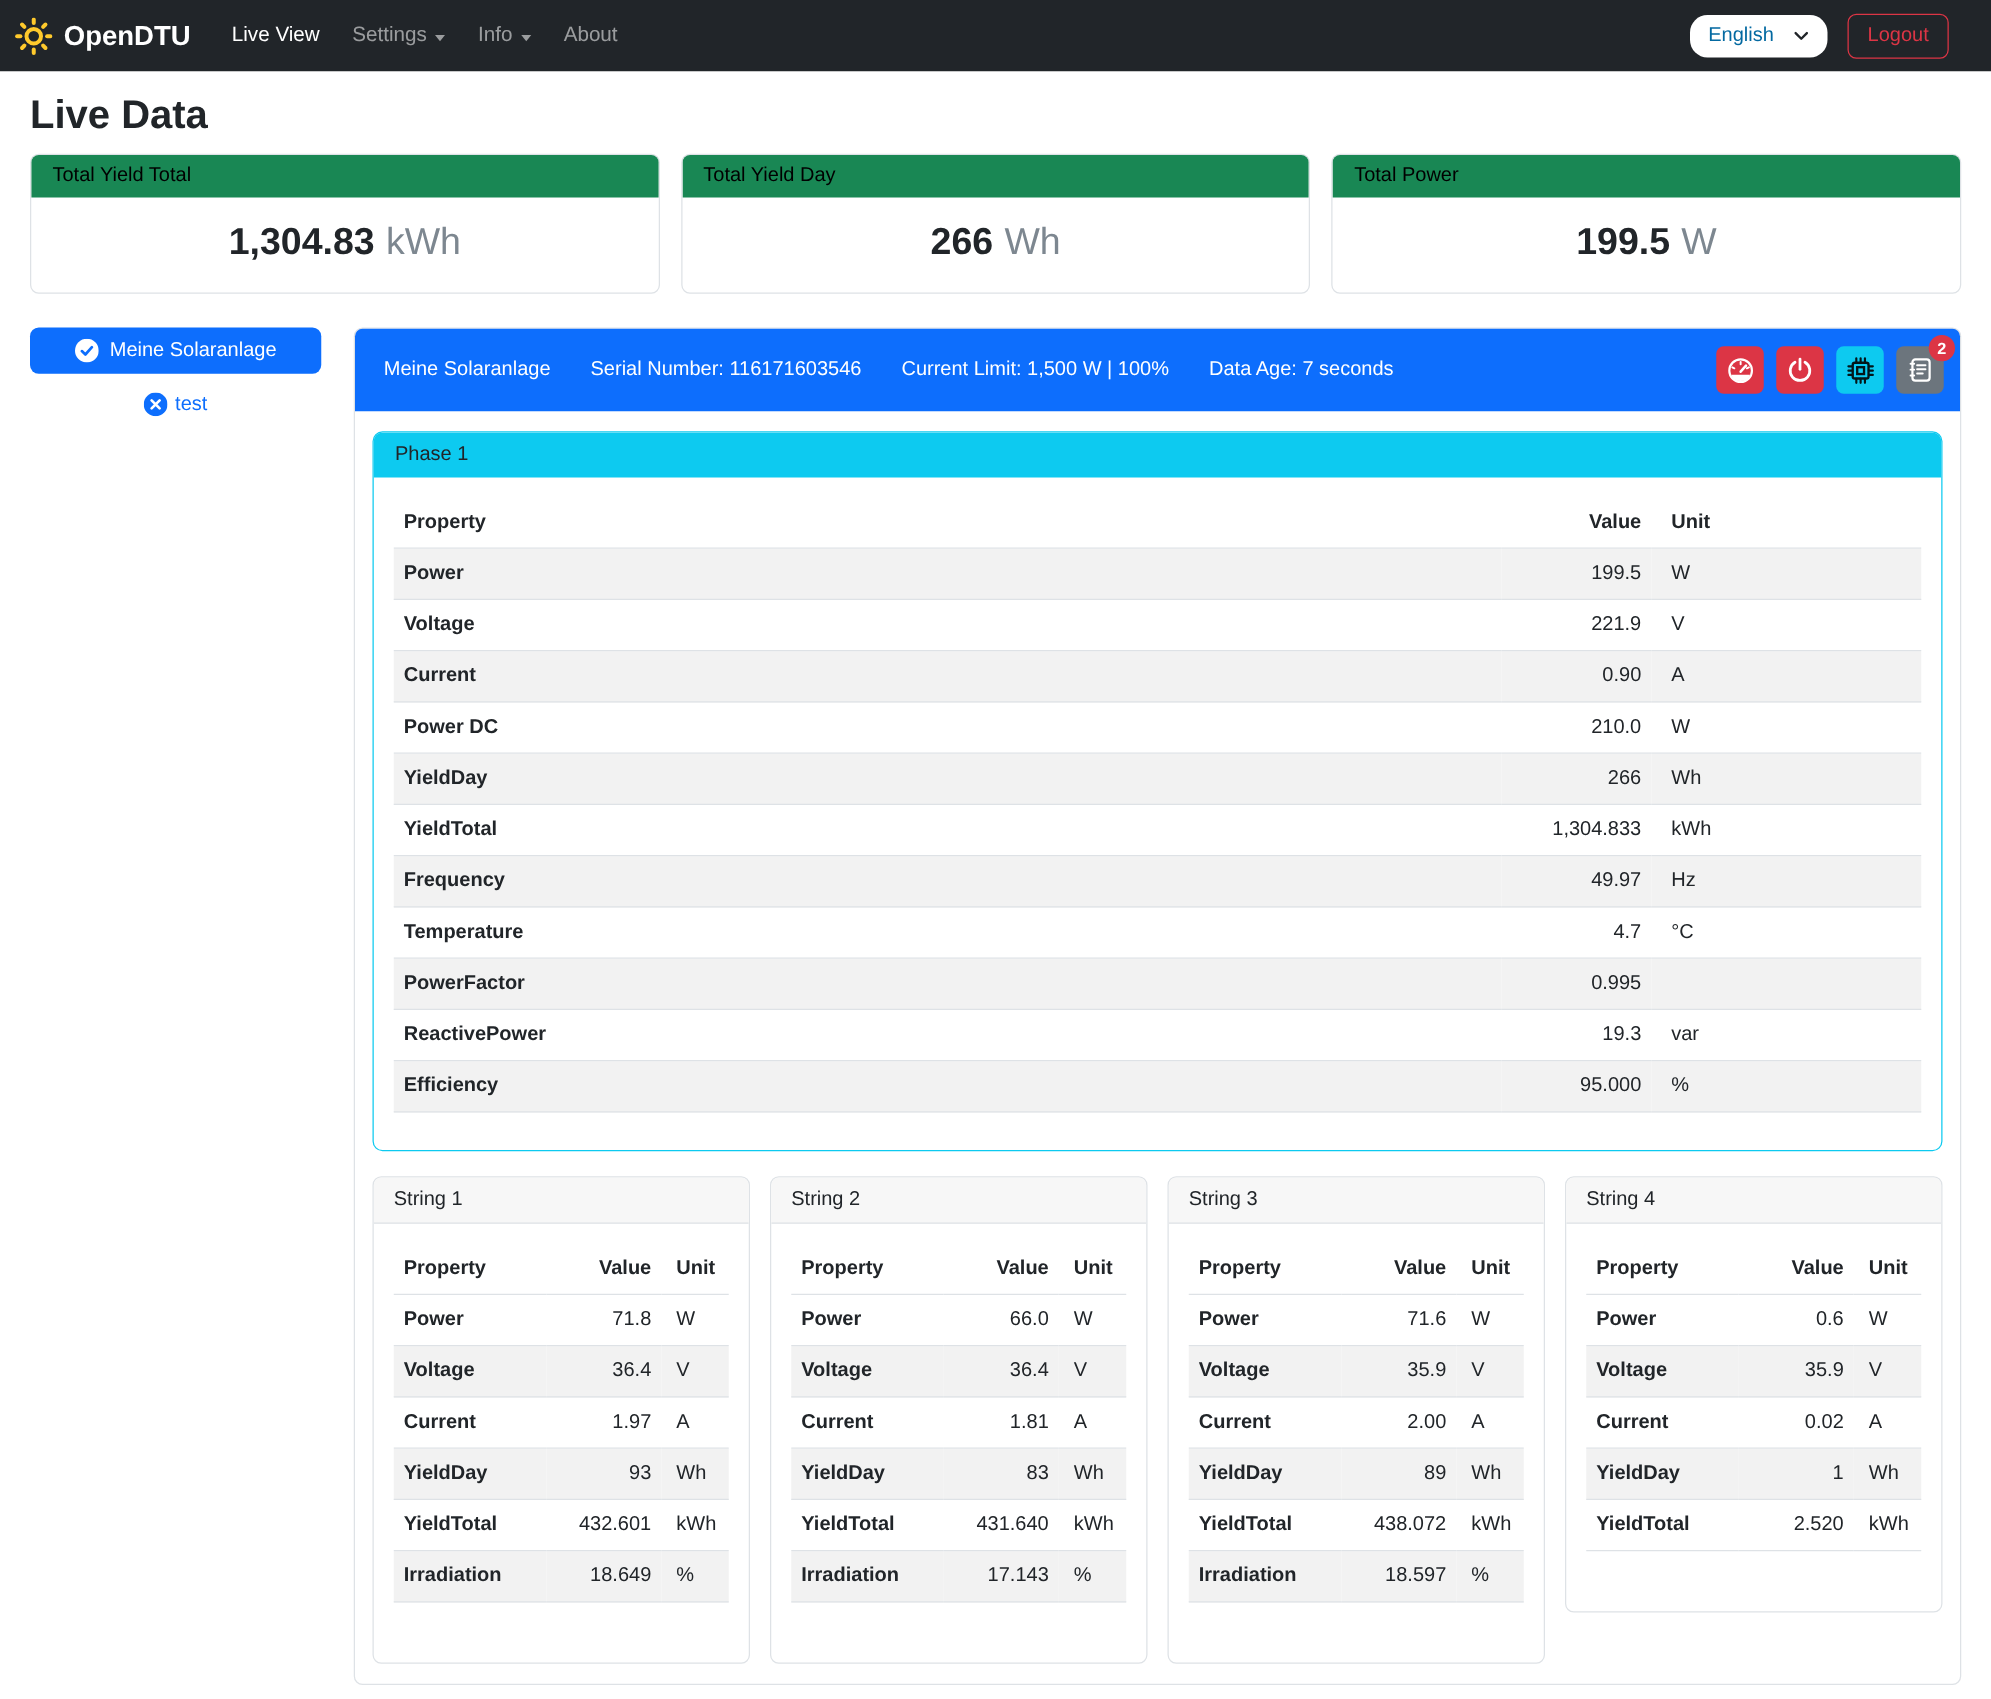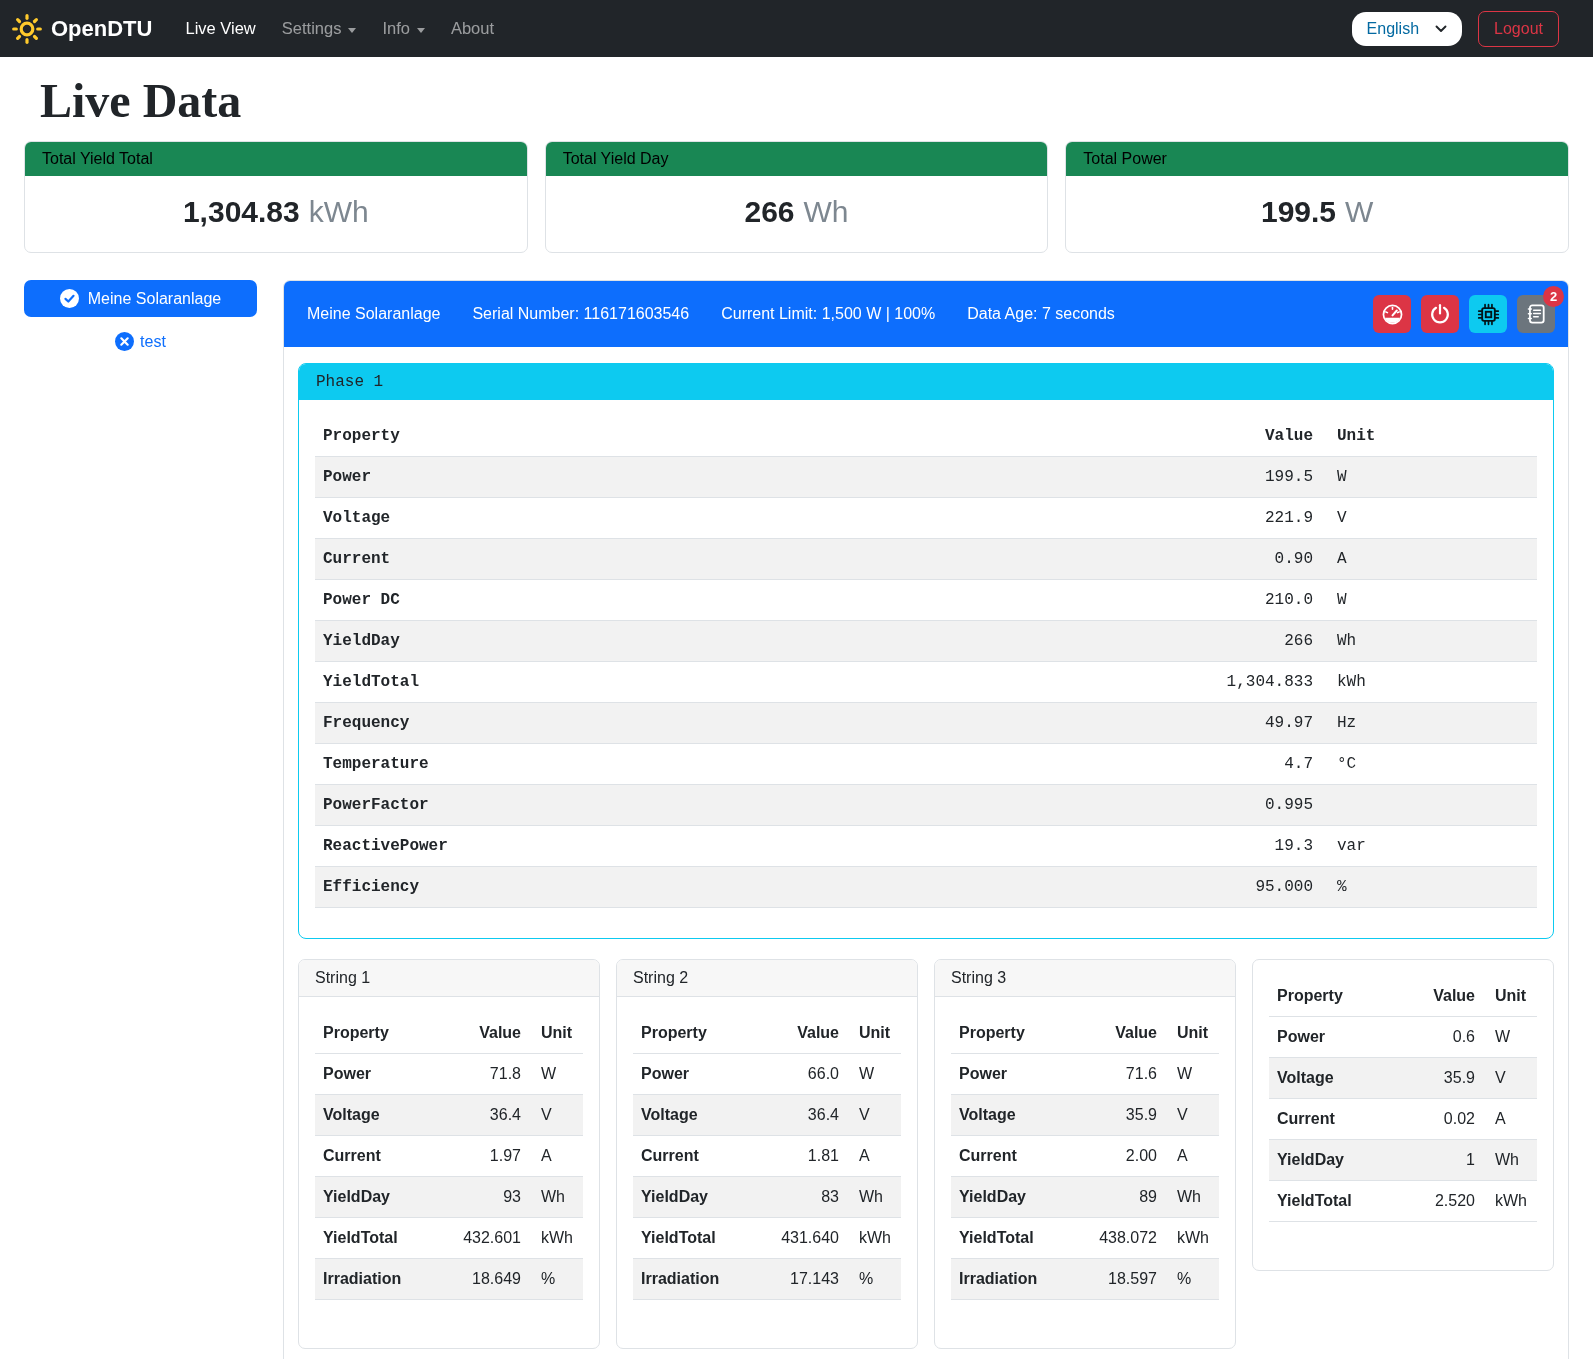--- a/index.html
+++ b/index.html
@@ -21,21 +21,21 @@
   .nav-links{display:flex; align-items:flex-start;}
   .nav-link{color:rgba(255,255,255,.55); padding:8px 13px; font-size:16.5px; display:flex; align-items:center; gap:7px;}
   .nav-link.active{color:#fff;}
   .caret{display:inline-block; width:0; height:0; border-left:4.5px solid transparent; border-right:4.5px solid transparent; border-top:5px solid currentColor; margin-top:3px;}
   .nav-right{margin-left:auto; display:flex; align-items:center; gap:16px;}
   .lang-select{background:#fff; color:#0369a1; border-radius:14px; padding:8px 15px; display:flex; align-items:center; gap:16px; font-size:16px;}
   .logout-btn{background:transparent; color:var(--danger); border:1px solid var(--danger); border-radius:7px; padding:8px 15px; font-size:16px; font-family:inherit;}
 
   
   .container{padding:0 24px;}
-  h1.page-title{font-size:48px; font-weight:600; margin:16px 16px 13px;font-family:Liberation Serif, serif;}
+  h1.page-title{font-size:32px; font-weight:600; margin:16px 0 13px;}
 
   .cards-row{display:grid; grid-template-columns:repeat(3,1fr); gap:17px; margin-bottom:27px;}
   .scard{border:1px solid var(--border); border-radius:7px; overflow:hidden; background:#fff;}
   .scard-header{background:var(--success); color:#000000; padding:8px 17px; font-size:16px;}
   .scard-body{padding:21px 16px 25px; text-align:center; font-size:30px; line-height:1;}
   .scard-value{font-weight:600;}
   .scard-unit{color:var(--muted-unit); font-weight:500; margin-left:9px;}
 
   .main-row{display:flex; gap:26px; align-items:flex-start; padding-bottom:12px;}
   .sidebar{width:233px; flex:none; display:flex; flex-direction:column; align-items:center; gap:15px;}
@@ -49,21 +49,21 @@
     display:flex; align-items:center; gap:32px; padding:14px 13px 14px 23px; font-size:16px;}
   .inv-actions{margin-left:auto; display:flex; gap:10px;}
   .icon-btn{width:38px; height:38px; border-radius:6px; border:none; display:flex; align-items:center; justify-content:center; position:relative; padding:0;}
   .icon-btn.danger{background:var(--danger);}
   .icon-btn.info{background:var(--info);}
   .icon-btn.secondary{background:var(--secondary);}
   .badge{position:absolute; top:-9px; right:-9px; background:var(--danger); color:#fff;
     width:21px; height:21px; border-radius:50%; font-size:13px; font-weight:700; line-height:21px; text-align:center;}
 
   .inv-body{padding:16px 14px;}
-  .phase-panel{border:1px solid var(--info); border-radius:8px; overflow:hidden;font-family:Liberation Mono, monospace;}
+  .phase-panel{border:1px solid var(--info); border-radius:8px; overflow:hidden;}
   .phase-header{background:var(--info); color:#212529; padding:9px 17px; font-size:16px;}
   .phase-body{padding:16px;}
   .phase-body table{margin-bottom:14px;}
 
   table.data-table{width:100%; border-collapse:collapse; font-size:16px;}
   .data-table th,.data-table td{padding:10px 8px; border-bottom:1px solid var(--border); text-align:left; line-height:1.25;}
   .data-table th{font-weight:700;}
   .data-table td.prop{font-weight:700;}
   .data-table th.val,.data-table td.val{text-align:right;}
   .phase-table th.val,.phase-table td.val{width:120px;}
@@ -429,20 +429,21 @@
                     <tr data-interactable="false">
                       <td class="prop" data-interactable="false">Irradiation</td>
                       <td class="val" data-interactable="false">18.597</td>
                       <td class="unit" data-interactable="false">%</td>
                     </tr>
                   </tbody>
                 </table>
               </div>
             </div>
             <div class="string-card" data-interactable="false">
+              <div class="string-header" data-interactable="false">String 4</div>
               <div class="string-body" data-interactable="false">
                 <table class="data-table string-table" data-interactable="false">
                   <thead>
                     <tr data-interactable="false">
                       <th class="prop" data-interactable="false">Property</th>
                       <th class="val" data-interactable="false">Value</th>
                       <th class="unit" data-interactable="false">Unit</th>
                     </tr>
                   </thead>
                   <tbody>

